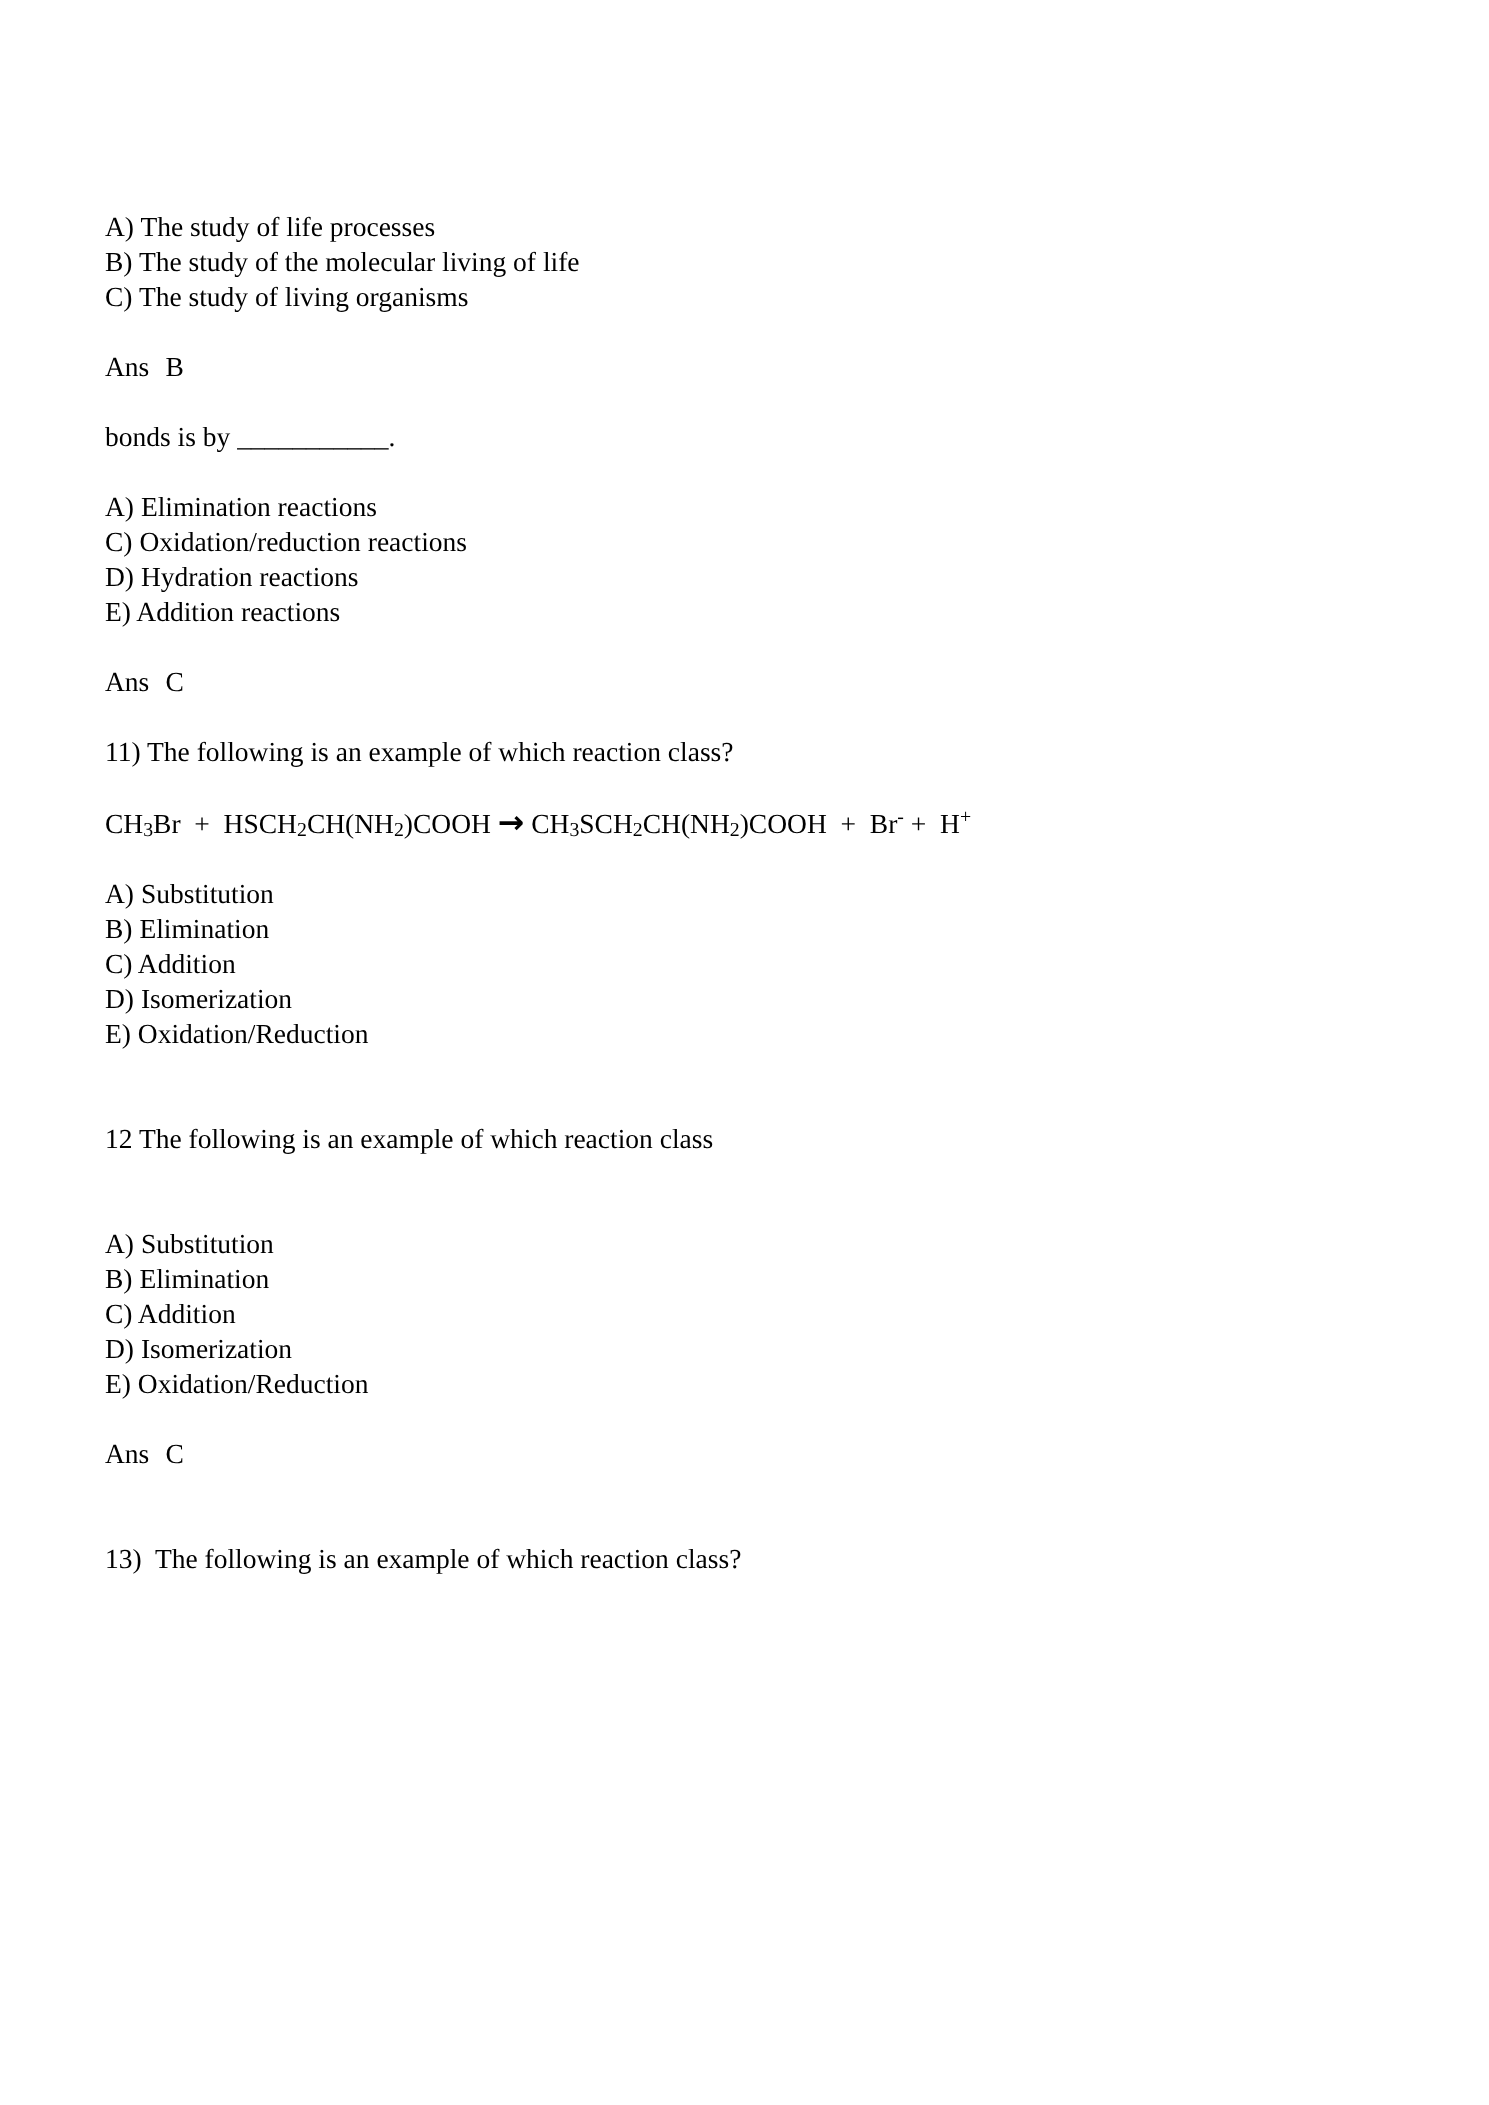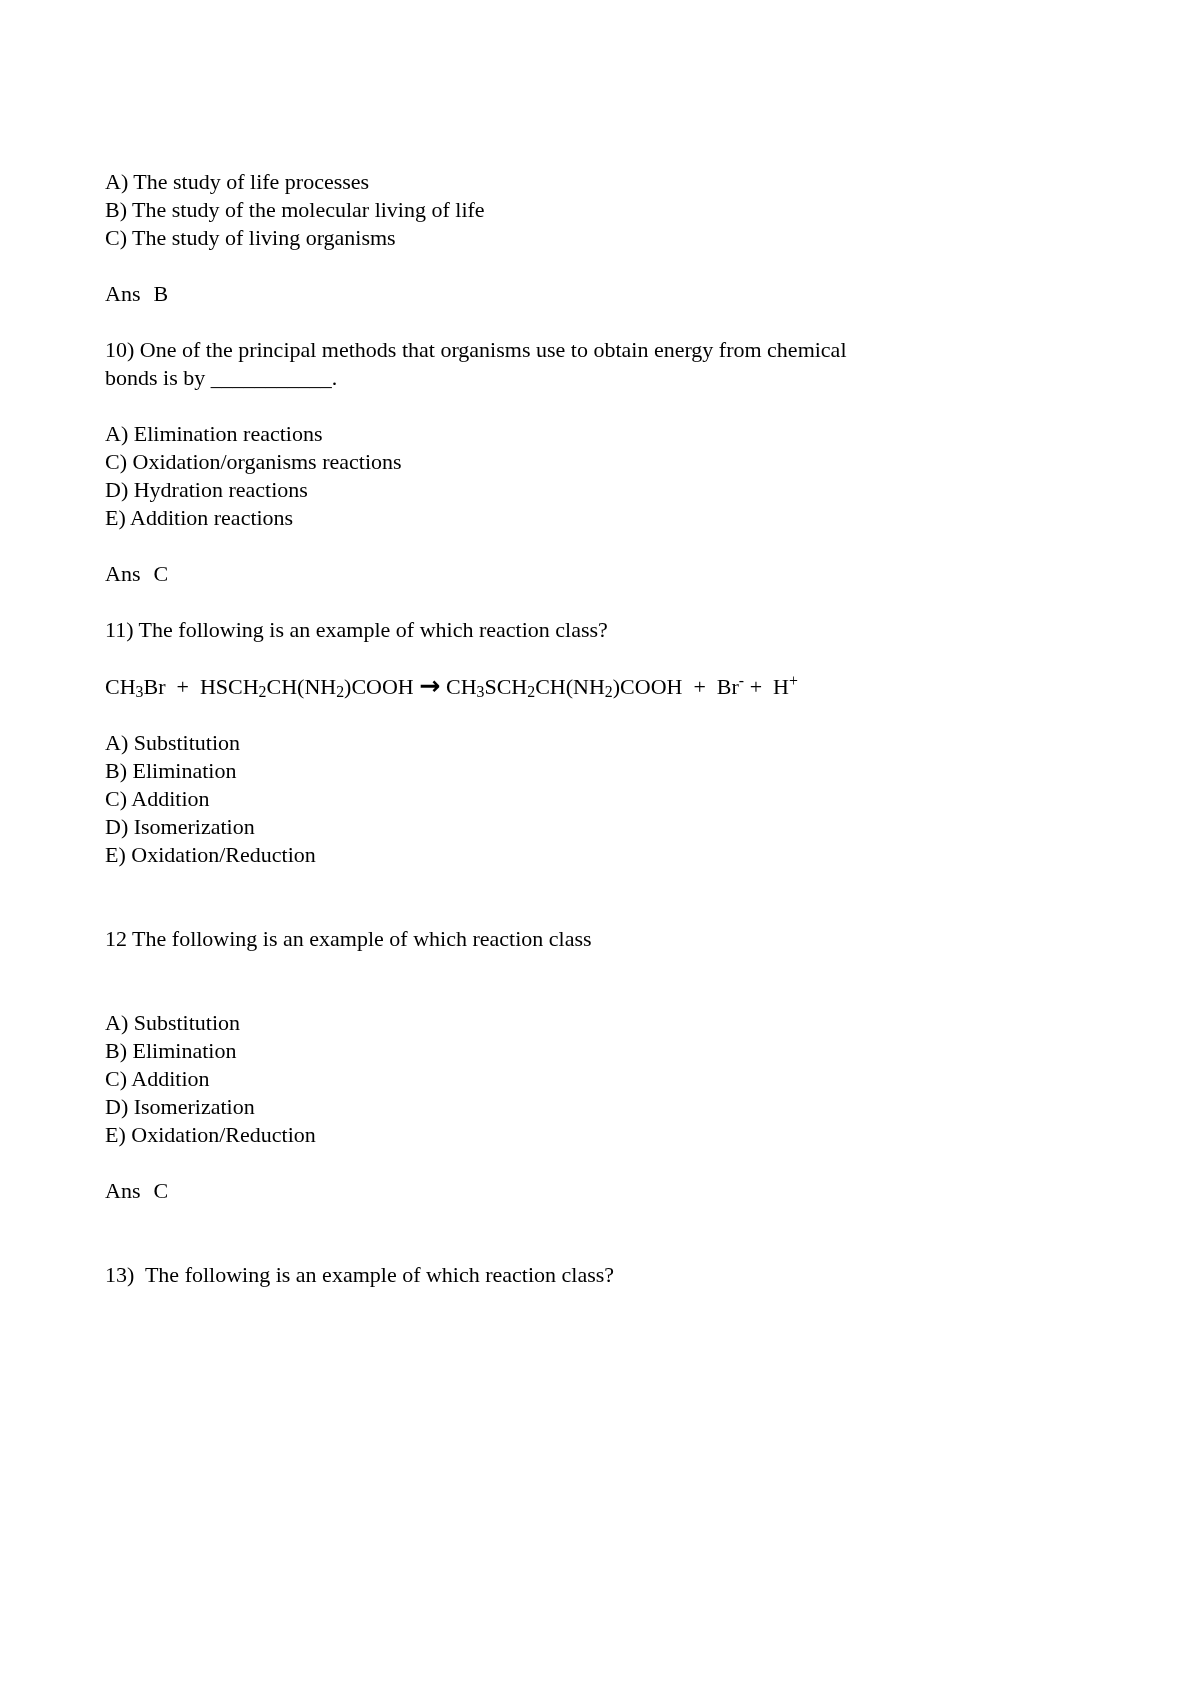--- a/index.html
+++ b/index.html
@@ -10,21 +10,21 @@
   body {
     width: 1191px;
     height: 1684px;
     background: #ffffff;
     color: #000000;
     font-family: "Liberation Serif", "DejaVu Serif", serif;
     font-size: 22px;
     overflow: hidden;
   }
   .doc {
-    padding: 168px 60px 0 105px;
+    padding: 168px 60px 0 84px;
     width: 1130px;
   }
   .line {
     line-height: 28px;
     min-height: 28px;
     white-space: pre-wrap;
   }
   .blank {
     height: 28px;
   }
@@ -58,25 +58,24 @@
   <section>
     <div class="line">A) The study of life processes</div>
     <div class="line">B) The study of the molecular living of life</div>
     <div class="line">C) The study of living organisms</div>
     <div class="blank"></div>
     <div class="line"><span class="ans-label">Ans</span><span class="ans-value">B</span></div>
     <div class="blank"></div>
   </section>
 
   <section>
-    <div class="line">10) One of the principal methods that organisms use to obtain energy from chemical</div>
     <div class="line">bonds is by ___________.</div>
     <div class="blank"></div>
     <div class="line">A) Elimination reactions</div>
-    <div class="line">C) Oxidation/organisms reactions</div>
+    <div class="line">C) Oxidation/reduction reactions</div>
     <div class="line">D) Hydration reactions</div>
     <div class="line">E) Addition reactions</div>
     <div class="blank"></div>
     <div class="line"><span class="ans-label">Ans</span><span class="ans-value">C</span></div>
     <div class="blank"></div>
   </section>
 
   <section>
     <div class="line">11) The following is an example of which reaction class?</div>
     <div class="blank"></div>

